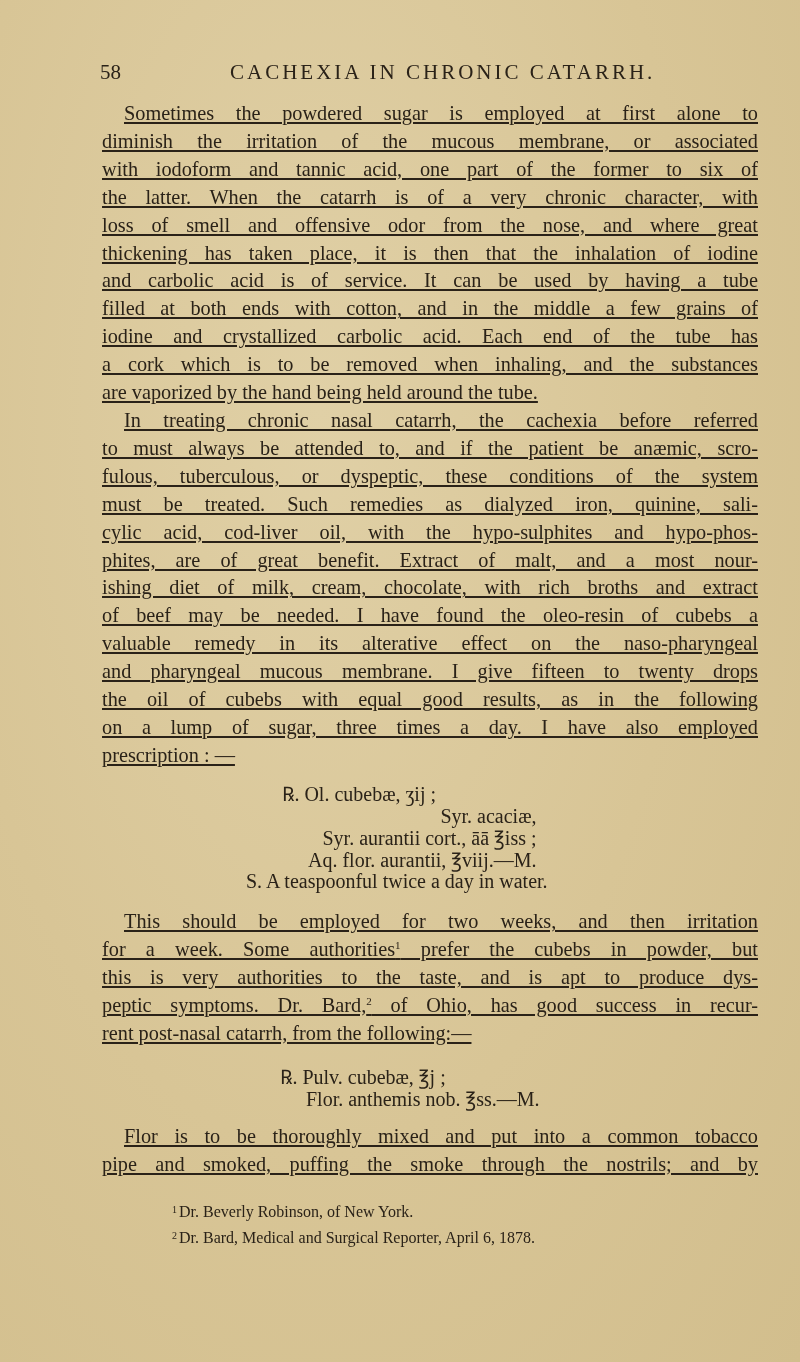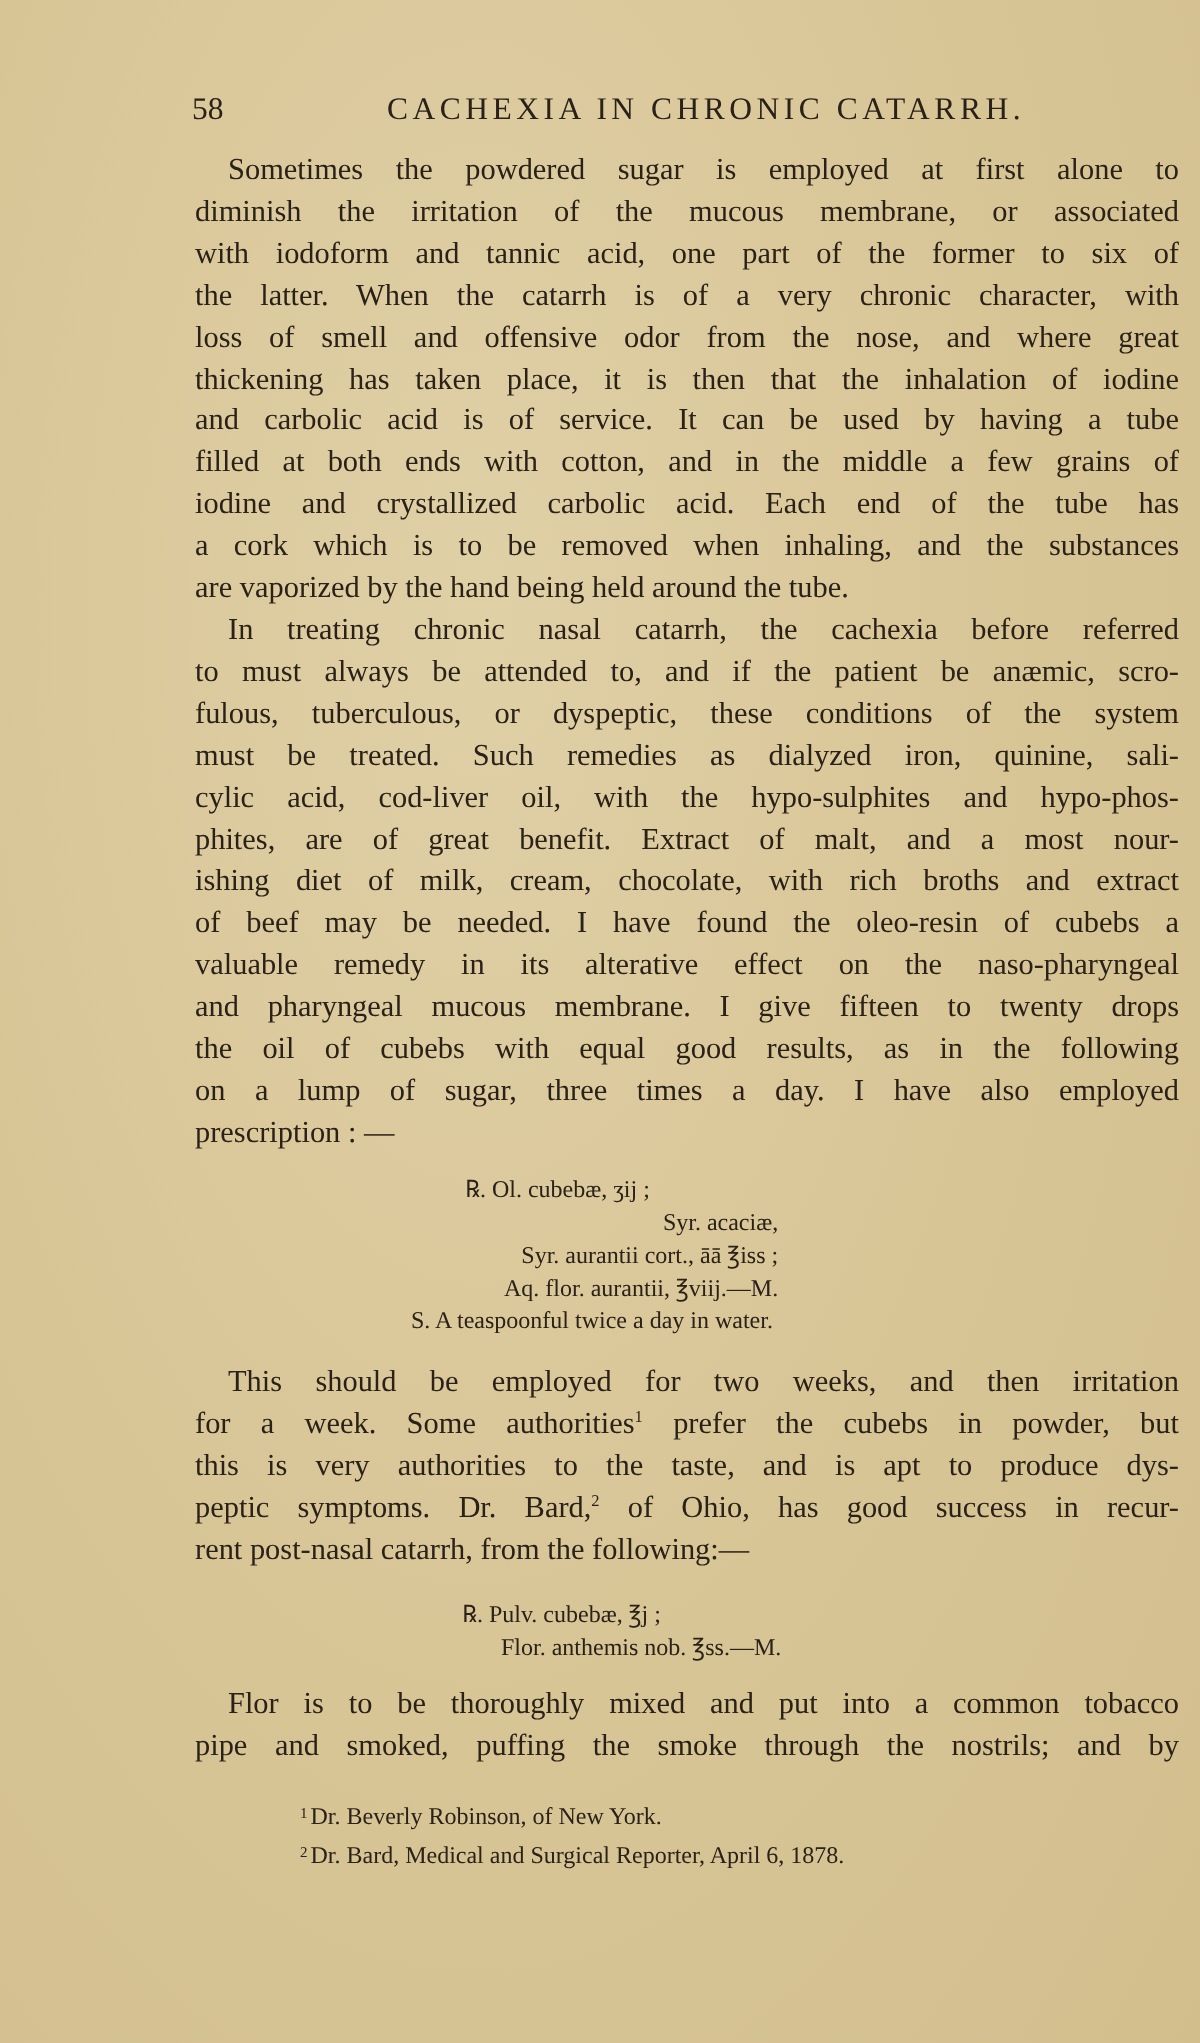--- a/index.html
+++ b/index.html
@@ -4,37 +4,37 @@
 <style>
   html, body { margin: 0; padding: 0; }
   body {
     width: 800px; height: 1362px; overflow: hidden;
     background: #d9c79a;
     background-image: radial-gradient(ellipse at 40% 30%, #e0d0a6 0%, #d8c596 55%, #d2be8d 100%);
     color: #2a2218;
     font-family: "Liberation Serif", "DejaVu Serif", serif;
     position: relative;
   }
-  .page { position: absolute; left: 0; top: 0; width: 636px; height: 1362px; margin-left: 28px; }
+  .page { position: absolute; left: 0; top: 0; width: 636px; height: 1362px; }
   .header {
     position: absolute; top: 60px; left: 100px; width: 660px; height: 28px;
     font-size: 21px; letter-spacing: 3px;
   }
   .header .pagenum { position: absolute; left: 0; top: 0; letter-spacing: 0; }
   .header .running { position: absolute; left: 130px; top: 0; }
   .body-text {
     position: absolute; left: 102px; width: 656px;
     font-size: 20.3px; line-height: 27.9px;
     text-align: justify;
   }
-  .line { display: block; white-space: nowrap; text-align-last: justify; text-align: justify; }
+  .line { display: block; white-space: nowrap; text-align-last: justify; text-align: justify; text-decoration: underline; }
   .line.last { text-align-last: left; }
   .indent { padding-left: 22px; }
   .rx {
-    position: absolute; font-size: 16px; line-height: 22px;
+    position: absolute; font-size: 20px; line-height: 22px;
   }
   .rx .row { display: block; white-space: nowrap; }
   .rx .sub { padding-left: 26px; text-align: right; }
   .footnotes { position: absolute; left: 172px; top: 1198px; font-size: 16px; line-height: 24px; }
   .footnotes .fn { display: block; white-space: nowrap; }
   sup { font-size: 11px; vertical-align: 7px; line-height: 0; }
   .fnmark { font-size: 10px; vertical-align: 4px; margin-right: 2px; }
 </style>
 </head>
 <body>

